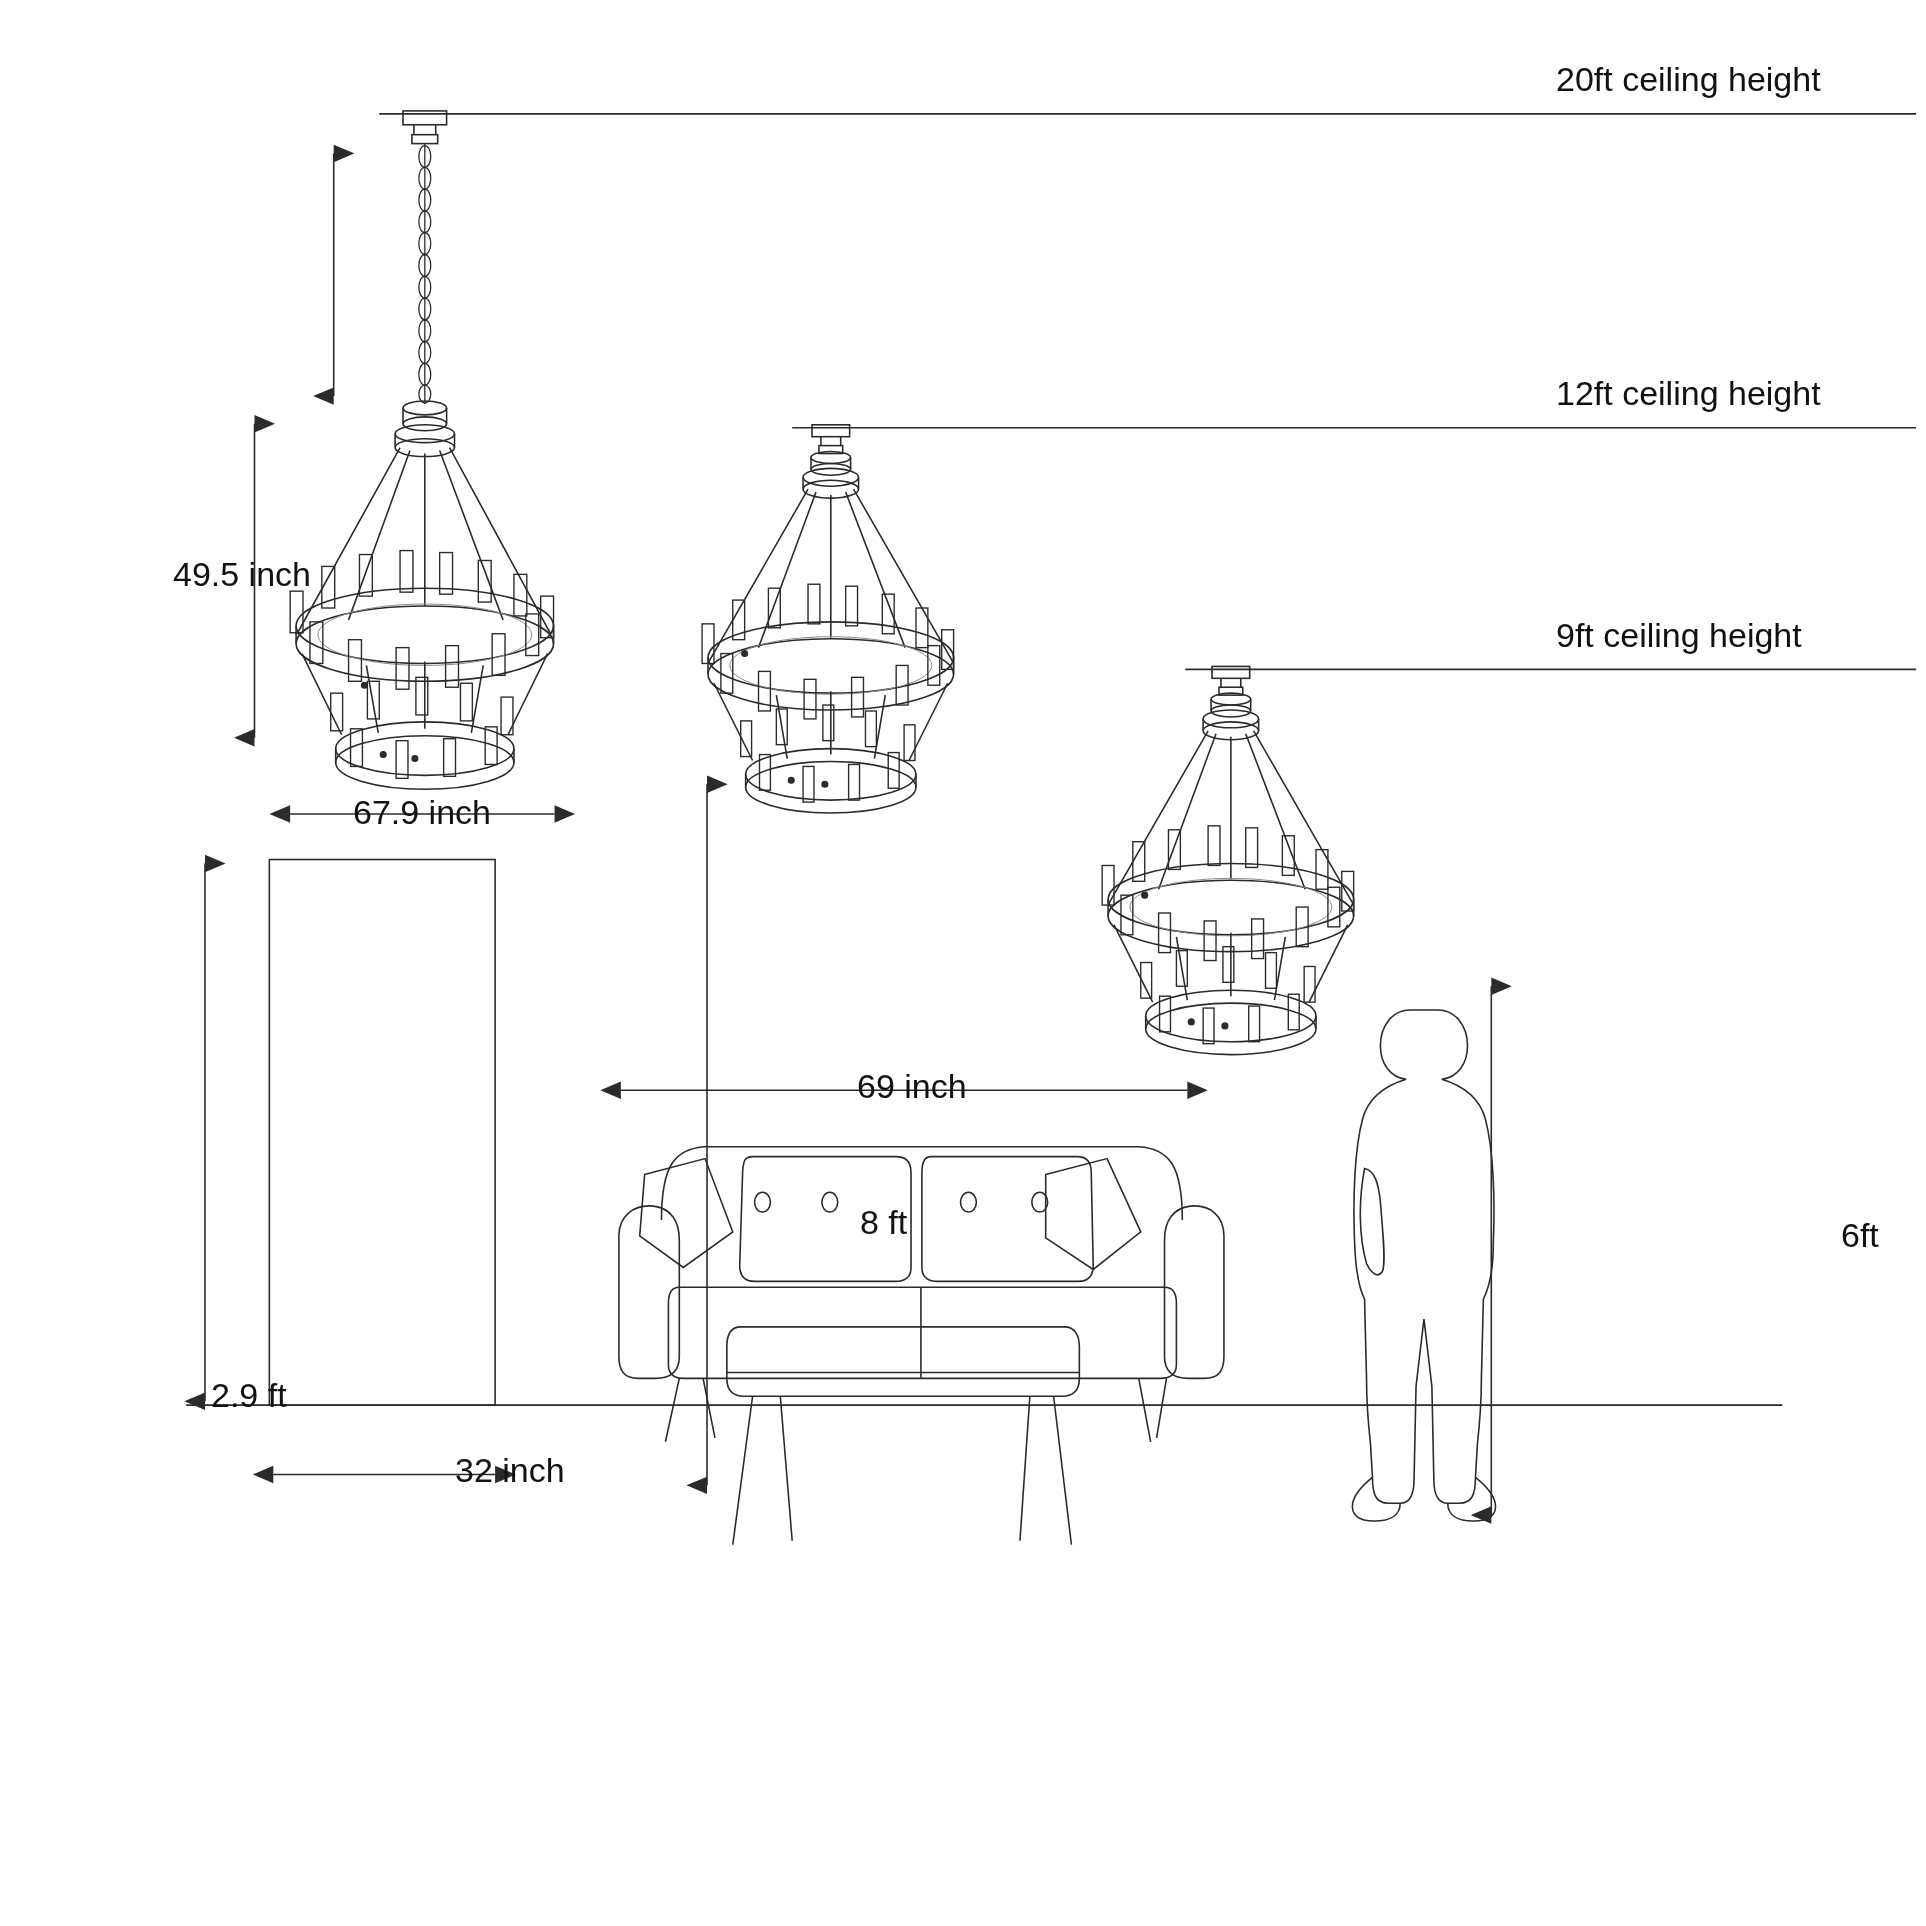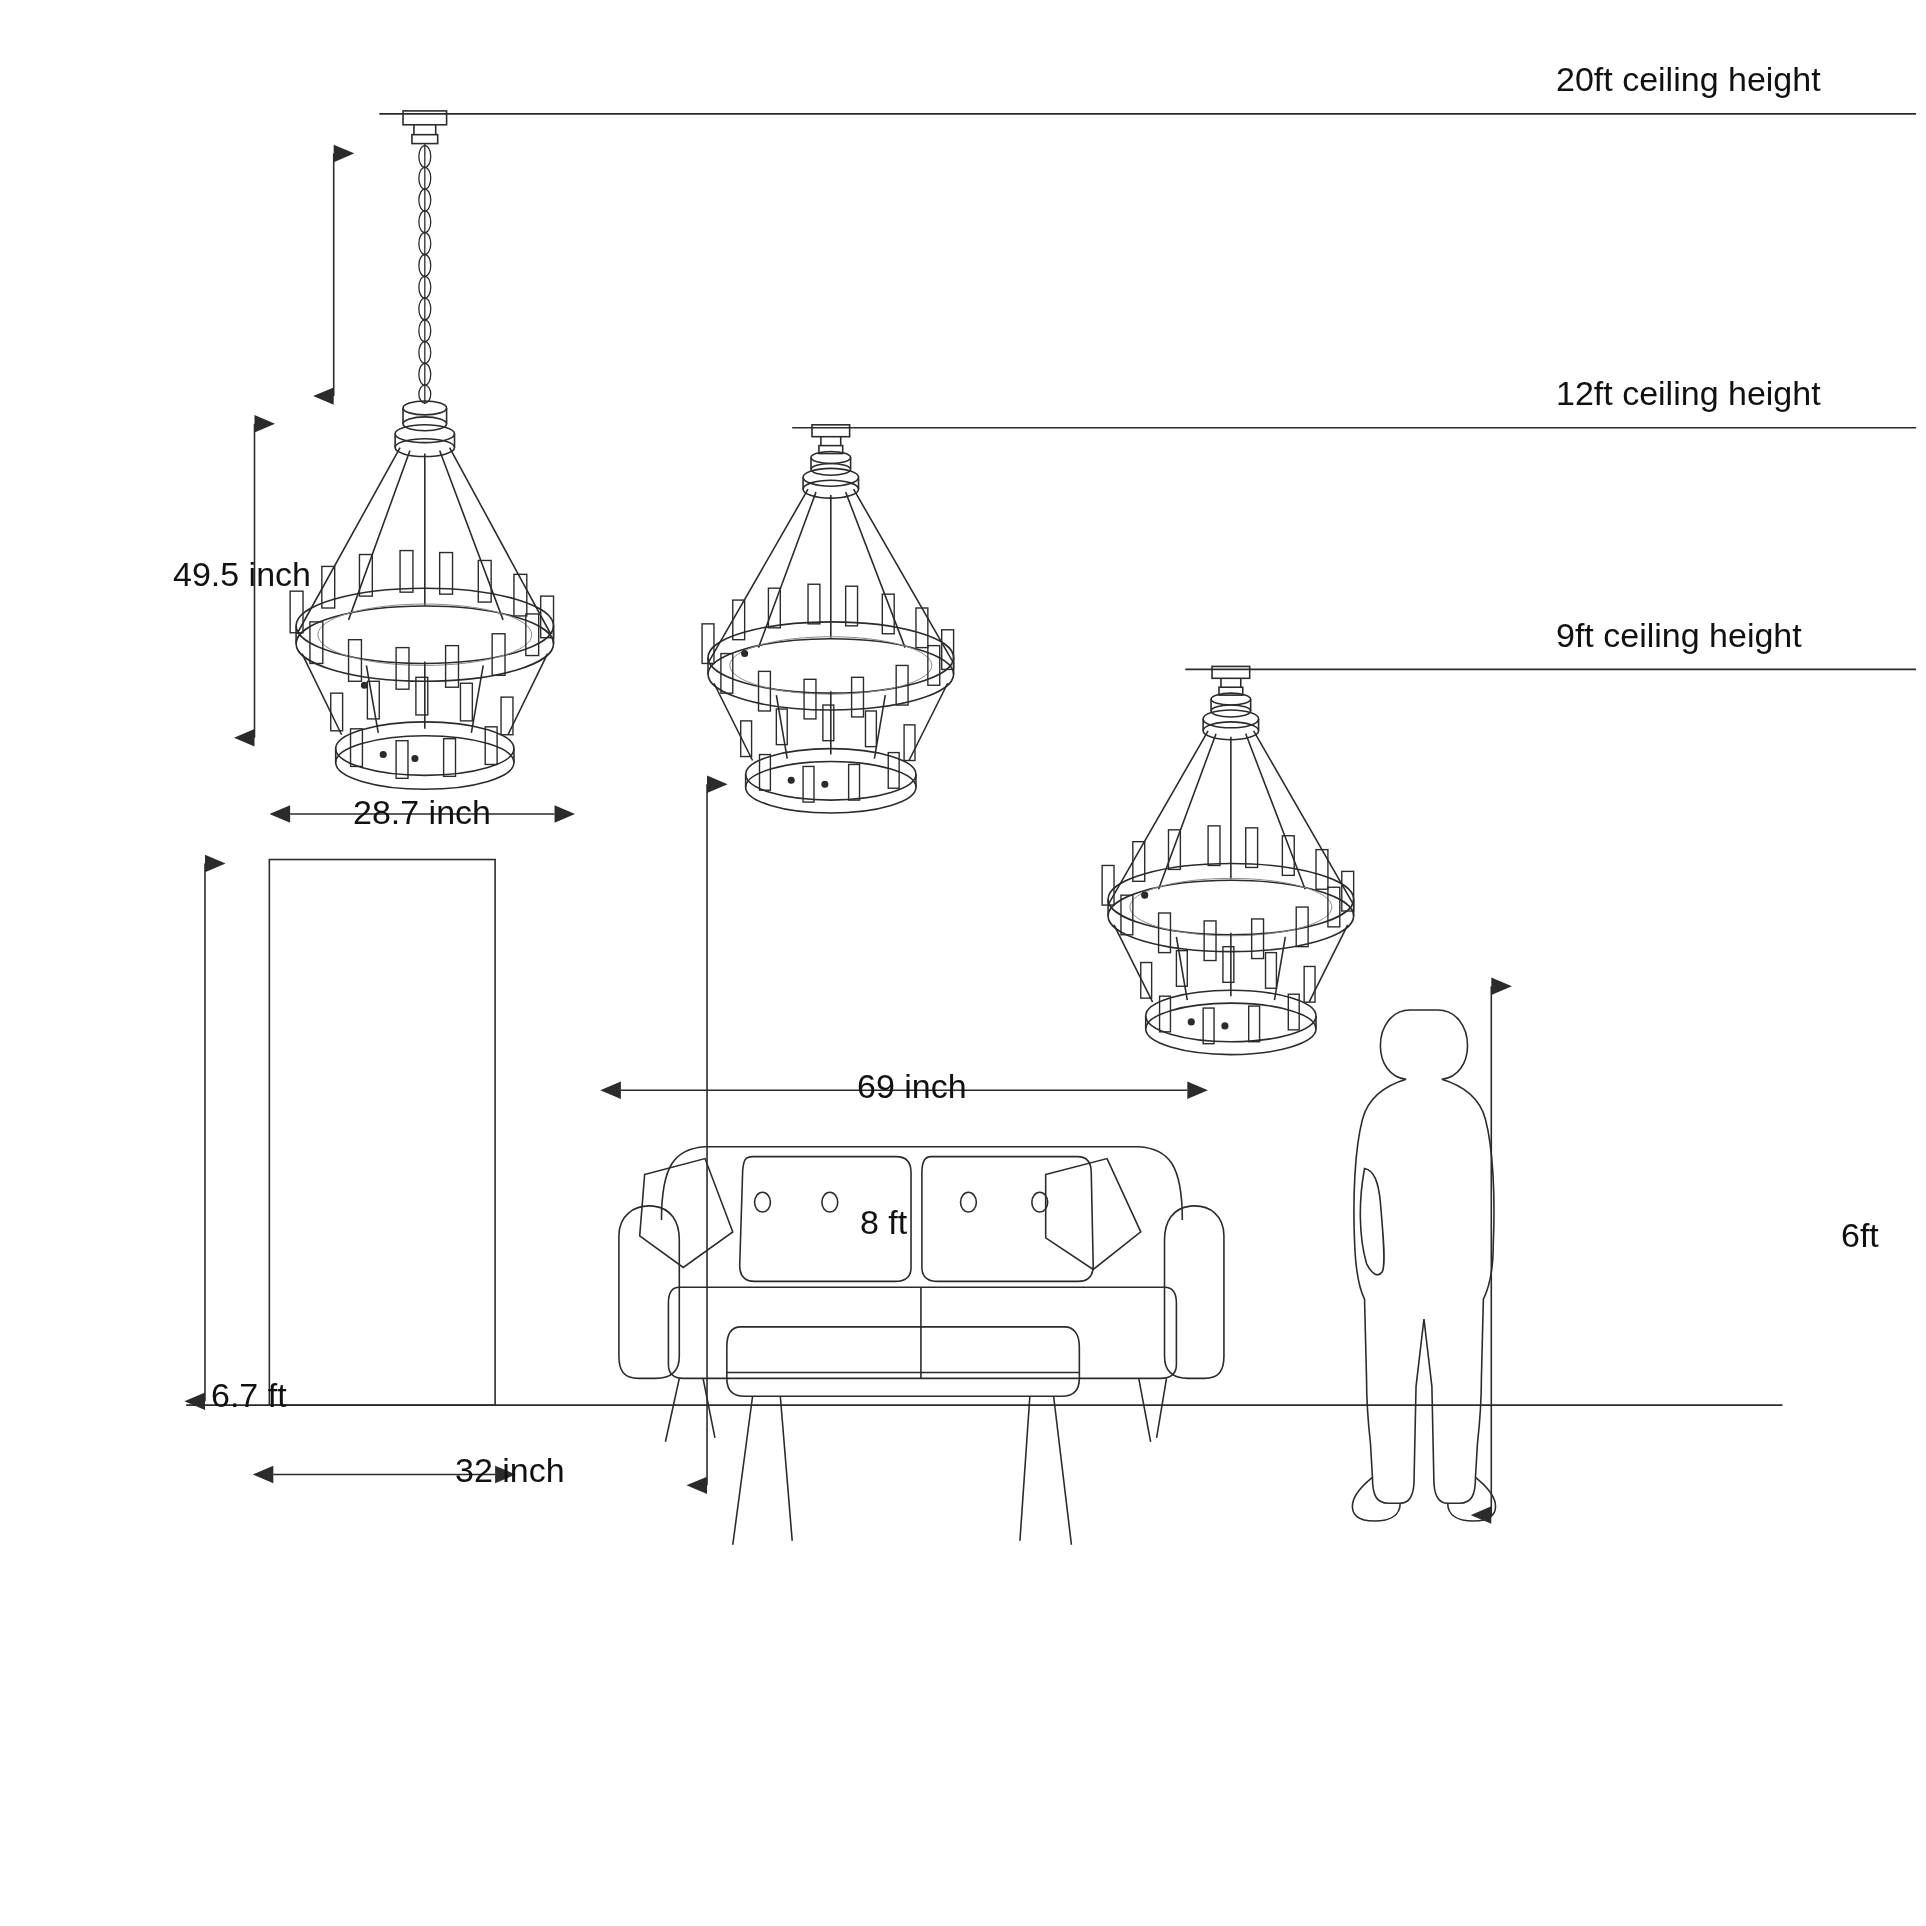--- a/index.html
+++ b/index.html
@@ -357,26 +357,26 @@
 
   <div class="lbl lbl-ceiling" style="left:1556px; top:60px;">20ft ceiling height</div>
 
   <div class="lbl lbl-ceiling" style="left:1556px; top:374px;">12ft ceiling height</div>
 
   <div class="lbl lbl-ceiling" style="left:1556px; top:616px;">9ft ceiling height</div>
 
 
   <div class="lbl lbl-dim" style="left:173px; top:555px;text-align:center;">49.5 inch</div>
 
-  <div class="lbl lbl-dim" style="left:353px; top:793px;">28.7 inch</div>
+  <div class="lbl lbl-dim" style="left:353px; top:793px;">67.9 inch</div>
 
   <div class="lbl lbl-dim" style="left:857px; top:1067px;">69 inch</div>
 
   <div class="lbl lbl-dim" style="left:860px; top:1203px;">8 ft</div>
 
-  <div class="lbl lbl-dim" style="left:211px; top:1376px;">6.7 ft</div>
+  <div class="lbl lbl-dim" style="left:211px; top:1376px;">2.9 ft</div>
 
   <div class="lbl lbl-dim" style="left:420px; top:1451px;margin-left:35px;">32 inch</div>
 
   <div class="lbl lbl-dim" style="left:1841px; top:1216px;">6ft</div>
 
 </div>
 
 
 </body></html>

